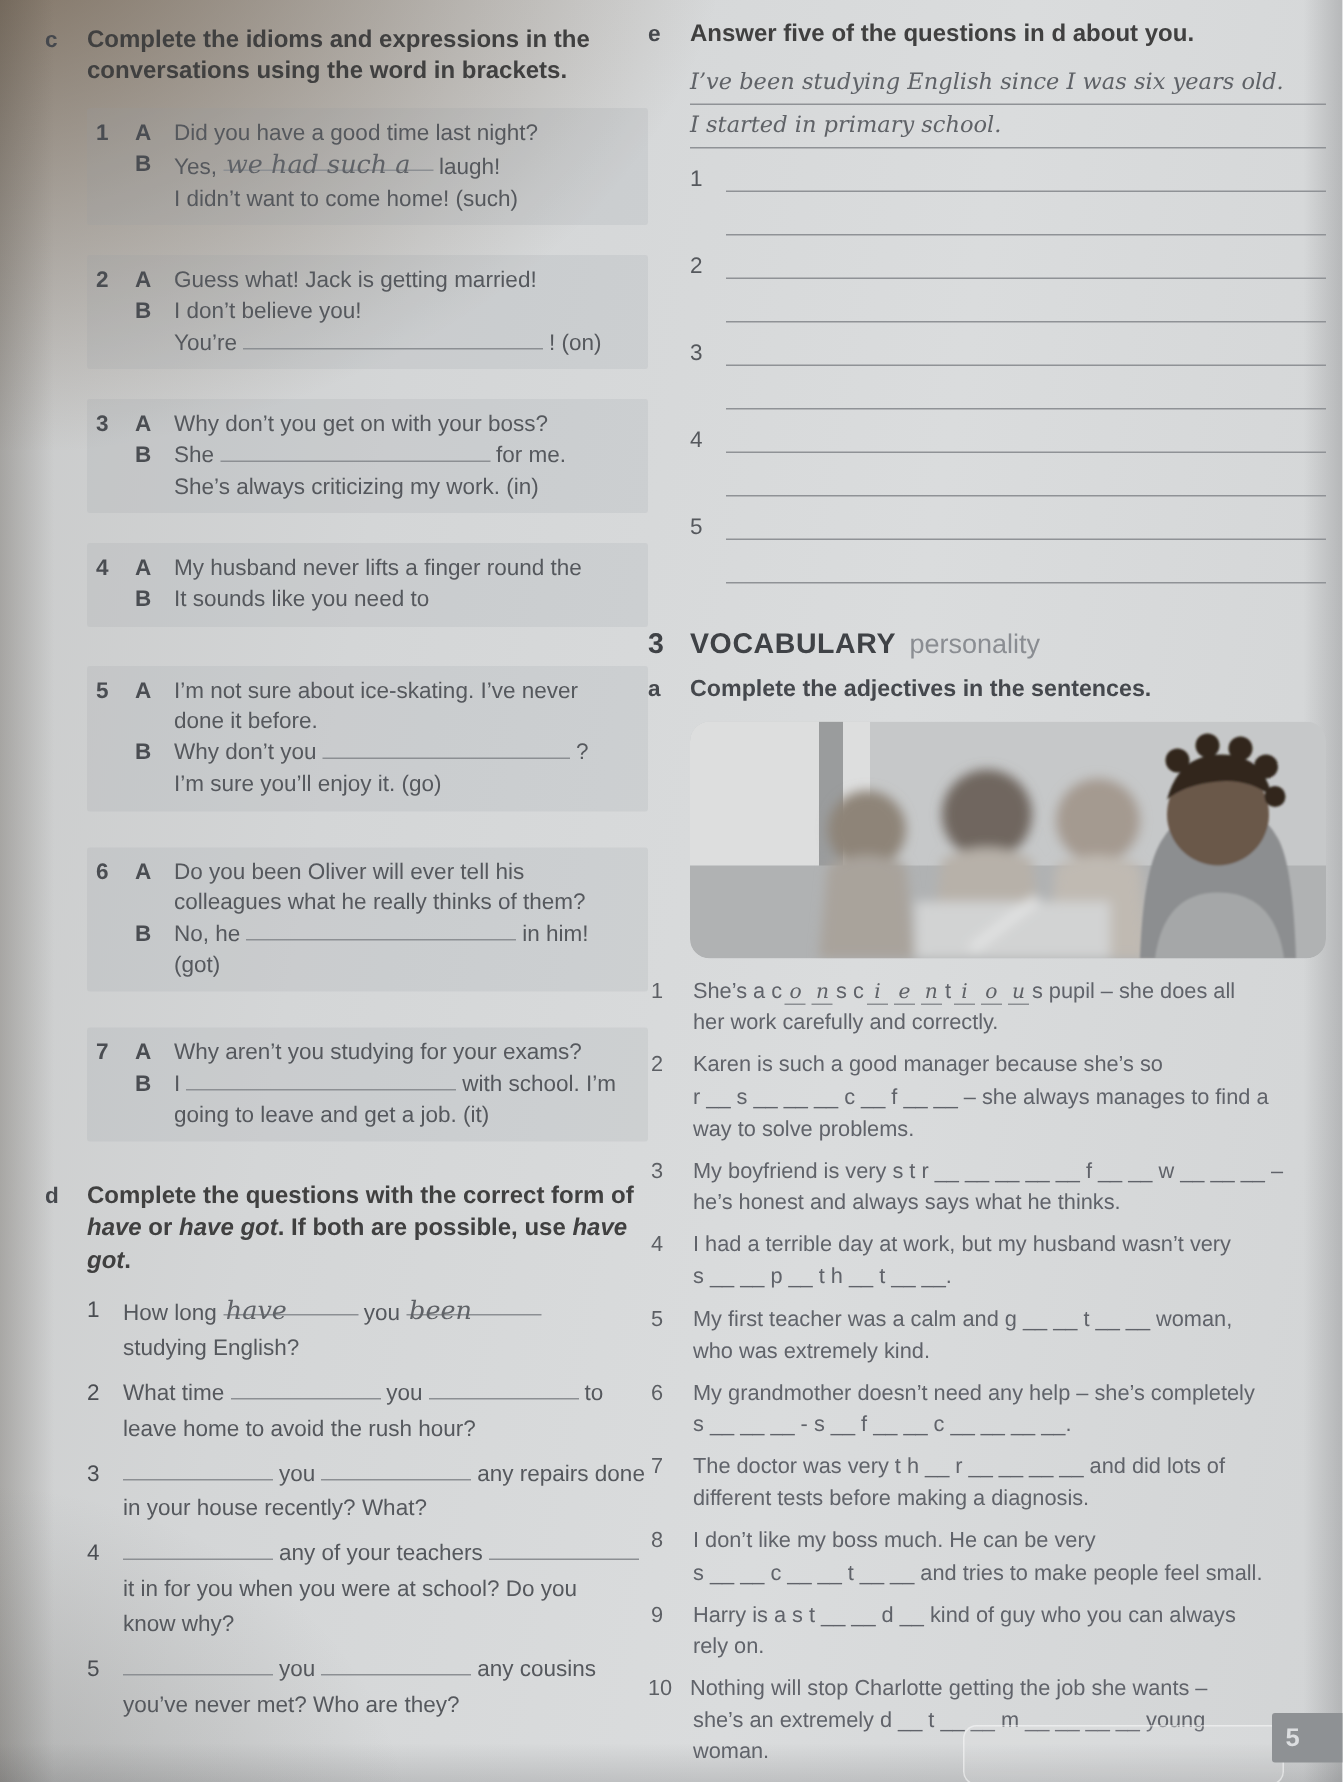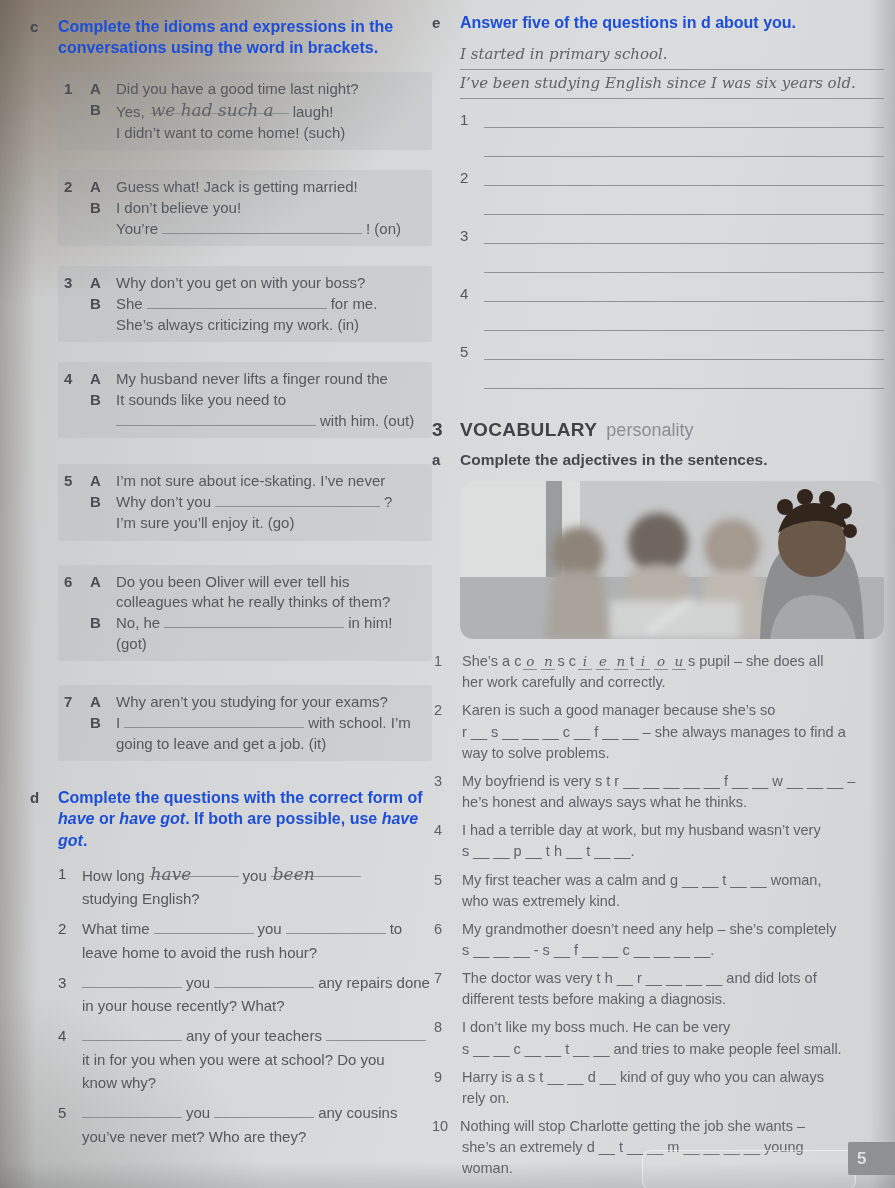--- a/index.html
+++ b/index.html
@@ -20,21 +20,21 @@
   .v-bottom{bottom:0;left:0;width:100%;height:26px;
     background:linear-gradient(to top, rgba(55,55,58,.16), rgba(55,55,58,0));}
   .v-bl{bottom:0;left:0;width:300px;height:220px;
     background:radial-gradient(ellipse at -10% 115%, rgba(80,78,74,.30), rgba(80,78,74,0) 65%);}
 
   .col-left{position:absolute;left:30px;top:16px;width:402px;}
   .col-right{position:absolute;left:432px;top:12px;width:452px;}
 
   .sec-head{display:flex;margin-bottom:10px;}
   .sec-letter{flex:0 0 28px;font-weight:bold;font-size:15px;color:#45484d;padding-top:2px;}
-  .sec-title{font-weight:bold;font-size:16px;line-height:1.32;color:#1d4ed8;width:372px;}
+  .sec-title{font-weight:bold;font-size:16px;line-height:1.32;color:#404040;width:372px;}
   .sec-title i{font-style:italic;}
 
   .conv{background:rgba(150,155,160,.16);border-radius:2px;margin:0 0 20px 28px;
     padding:7px 8px 7px 6px;width:360px;}
   .crow{display:flex;font-size:15px;line-height:1.38;}
   .cnum{flex:0 0 26px;font-weight:bold;color:#4a4d52;}
   .cspk{flex:0 0 26px;font-weight:bold;color:#4a4d52;}
   .ctxt{flex:1;color:#55585d;}
 
   .blank{display:inline-block;border-bottom:1.2px solid #8c8f93;height:13px;
@@ -162,32 +162,32 @@
     <div class="crow">
         <span class="cnum">4</span>
         <span class="cspk">A</span>
         <span class="ctxt">My husband never lifts a finger round the</span>
       </div>
     <div class="crow">
         <span class="cnum"></span>
         <span class="cspk">B</span>
         <span class="ctxt">It sounds like you need to</span>
       </div>
-    <div class="crow">
-        <span class="cnum"></span>
-        <span class="cspk"></span>
-        <span class="ctxt"><span class="blank w200" style="margin-left:0;"></span><span style="white-space: pre-wrap;">with him. (out)</span></span>
-      </div>
   </div>
 
   <div class="conv" style="margin-top:26px;">
     <div class="crow">
         <span class="cnum">5</span>
         <span class="cspk">A</span>
         <span class="ctxt">I’m not sure about ice-skating. I’ve never</span>
+      </div>
+    <div class="crow">
+        <span class="cnum"></span>
+        <span class="cspk"></span>
+        <span class="ctxt">done it before.</span>
       </div>
     <div class="crow">
         <span class="cnum"></span>
         <span class="cspk">B</span>
         <span class="ctxt"><span style="white-space: pre-wrap;">Why don’t you</span><span class="blank w165"></span><span style="white-space: pre-wrap;">?</span></span>
       </div>
     <div class="crow">
         <span class="cnum"></span>
         <span class="cspk"></span>
         <span class="ctxt">I’m sure you’ll enjoy it. (go)</span>
@@ -295,22 +295,22 @@
 </div>
 
 <div class="col-right">
 
   <div class="e-head">
     <span class="sec-letter">e</span>
     <div class="sec-title" style="width:400px;"><span>Answer five of the questions in </span><span style="font-weight:bold;">d</span><span> about you.</span></div>
   </div>
 
   <div class="e-lines">
+    <div class="ruled"><span class="hand">I’ve been studying English since I was six years old.</span></div>
     <div class="ruled"><span class="hand">I started in primary school.</span></div>
-    <div class="ruled"><span class="hand">I’ve been studying English since I was six years old.</span></div>
     <div class="erow">
         <span class="enum">1</span>
         <div class="eline">
           <div class="ruled"></div>
           <div class="ruled"></div>
         </div>
       </div>
     <div class="erow">
         <span class="enum">2</span>
         <div class="eline">

